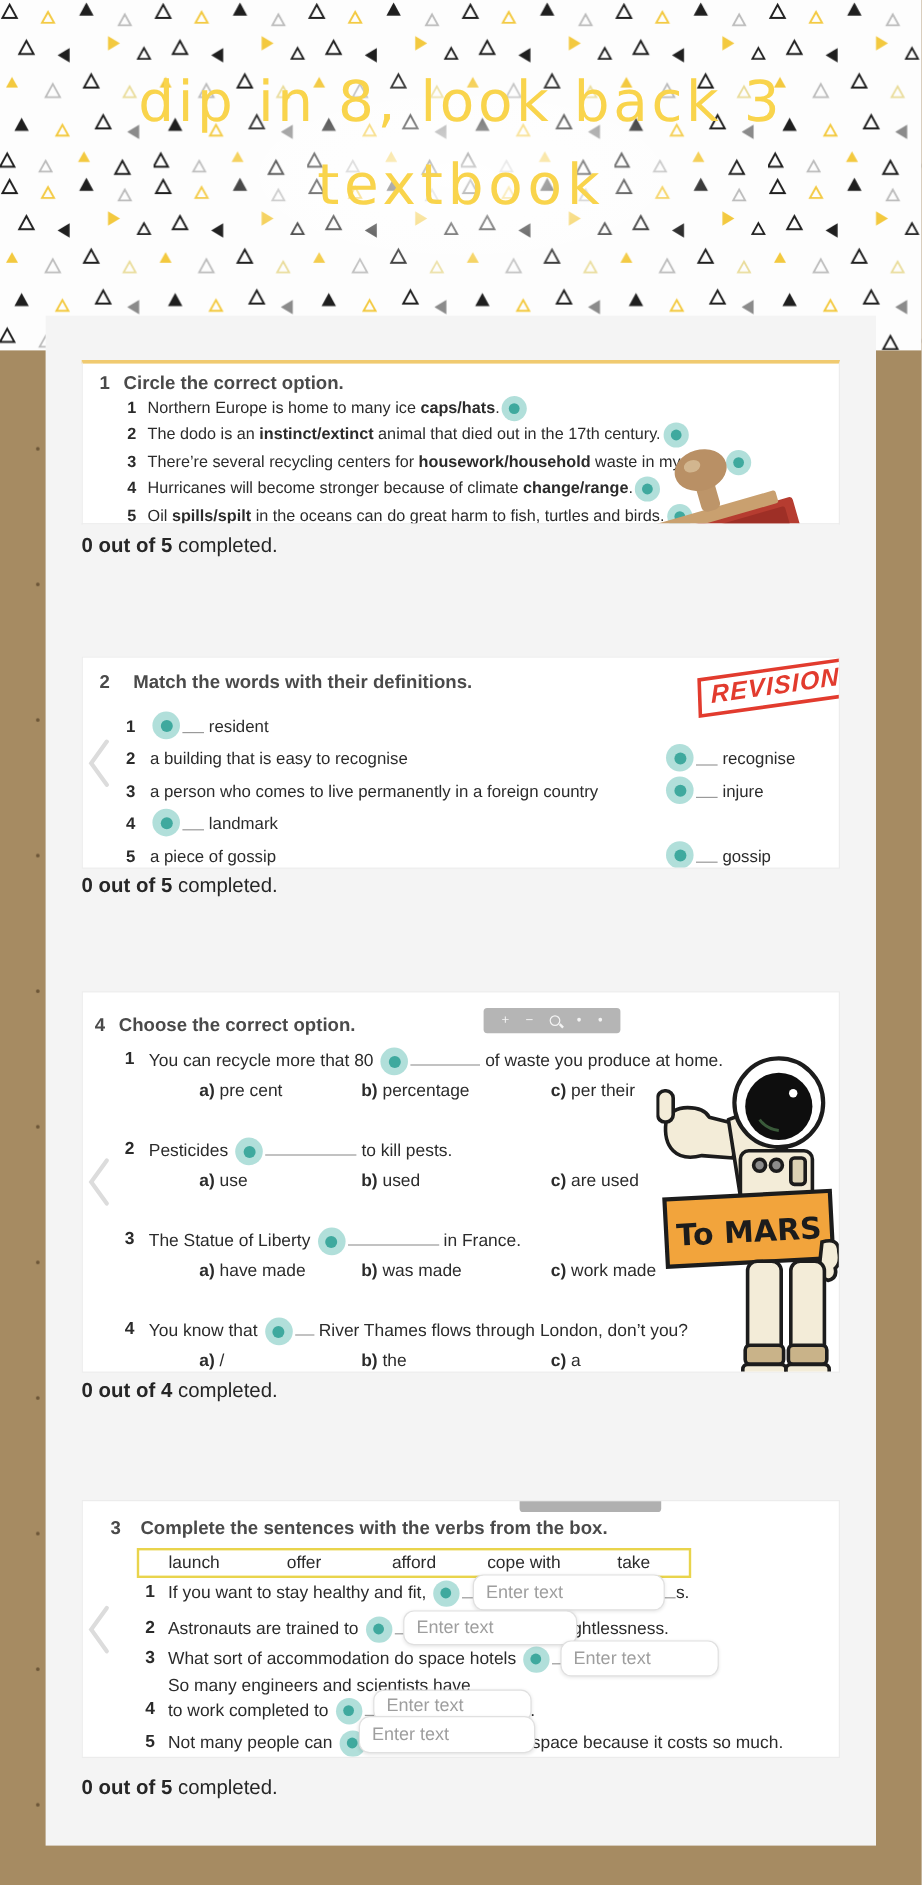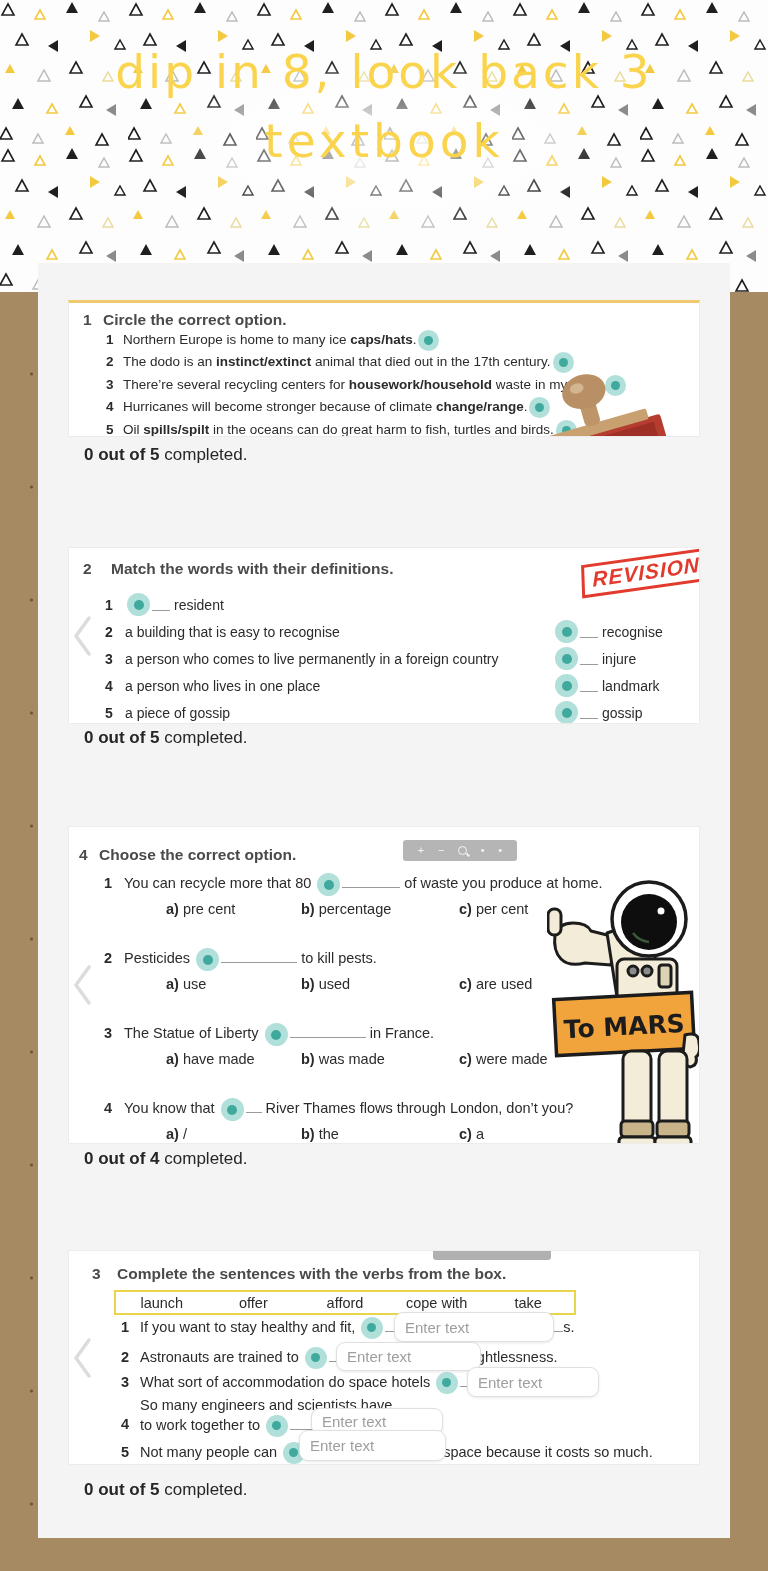--- a/index.html
+++ b/index.html
@@ -14,31 +14,31 @@
       radial-gradient(circle at 47% 88%, rgba(60,42,20,.4) 1px, transparent 2px);
     background-size:137px 113px, 211px 177px, 173px 149px;
     overflow:hidden;
   }
 
   
   .header{ position:absolute; left:0; top:0; width:768px; height:292px; background:#fdfdfd; overflow:hidden; }
   .header svg.pat{ position:absolute; left:0; top:0; }
   .header .fade{ position:absolute; left:0; top:0; width:100%; height:100%;
     background:radial-gradient(ellipse 330px 130px at 50% 50%, rgba(255,255,255,.85), rgba(255,255,255,0) 72%); }
-  .title-wrap{ position:absolute; left:0; top:44px; width:100%; text-align:center;
+  .title-wrap{ position:absolute; left:0; top:58px; width:100%; text-align:center;
     color:#f9d44c; font-family:"DejaVu Sans", sans-serif; font-weight:400; }
   .title-line1{ font-size:47px; letter-spacing:3px; }
   .title-line2{ font-size:47px; letter-spacing:4px; margin-top:14px; }
 
   
   .panel{ position:absolute; left:38px; top:263px; width:692px; height:1275px; background:#f4f4f4; }
 
   .card{ position:absolute; left:30px; width:632px; background:#ffffff; border:1px solid #ececec; overflow:hidden; color:#2b2b2b; }
 
-  .progress{ position:absolute; left:46px; font-size:17px; color:#262626; }
+  .progress{ position:absolute; left:30px; font-size:17px; color:#262626; }
   .progress b{ font-weight:800; }
 
   .dot{ display:inline-block; width:23px; height:23px; border-radius:50%;
     background:rgba(129,203,196,.62); position:relative; vertical-align:middle; margin:0 2px; }
   .dot::after{ content:""; position:absolute; left:6.5px; top:6.5px; width:10px; height:10px; border-radius:50%; background:#3fa99e; }
 
   .ul{ display:inline-block; border-bottom:1.5px solid #9a9a9a; height:13px; vertical-align:baseline; }
 
   .sec-title{ font-weight:bold; color:#4a4a4a; font-size:15.5px; position:relative; }
   .sec-num{ position:absolute; font-weight:bold; }
@@ -201,21 +201,20 @@
         <span class="lnum">3</span>
         <span class="ltext">a person who comes to live permanently in a foreign country</span>
         <span class="rside">
             <span class="dot"></span>
             <span class="ul"></span>
             <span>injure</span>
           </span>
       </div>
       <div class="mrow">
         <span class="lnum">4</span>
-        <span class="ltext">a person who lives in one place</span>
         <span class="rside">
             <span class="dot"></span>
             <span class="ul"></span>
             <span>landmark</span>
           </span>
       </div>
       <div class="mrow">
         <span class="lnum">5</span>
         <span class="ltext">a piece of gossip</span>
         <span class="rside">
@@ -243,39 +242,39 @@
       <span class="sec-num">4</span>
       <span>Choose the correct option.</span>
     </div>
 
     <div class="q" style="margin-top:9px;">
       <span class="qnum">1</span><span>You can recycle more that 80 </span><span class="dot"></span><span class="ul" style="width:58px;"></span><span> of waste you produce at home.</span>
     </div>
     <div class="opts">
       <span class="opt o1"><span class="m">a)</span><span> pre cent</span></span>
       <span class="opt o2"><span class="m">b)</span><span> percentage</span></span>
-      <span class="opt o3"><span class="m">c)</span><span> per cent</span></span>
+      <span class="opt o3"><span class="m">c)</span><span> per their</span></span>
     </div>
 
     <div class="q">
       <span class="qnum">2</span><span>Pesticides </span><span class="dot"></span><span class="ul" style="width:76px;"></span><span> to kill pests.</span>
     </div>
     <div class="opts">
       <span class="opt o1"><span class="m">a)</span><span> use</span></span>
       <span class="opt o2"><span class="m">b)</span><span> used</span></span>
       <span class="opt o3"><span class="m">c)</span><span> are used</span></span>
     </div>
 
     <div class="q">
       <span class="qnum">3</span><span>The Statue of Liberty </span><span class="dot"></span><span class="ul" style="width:76px;"></span><span> in France.</span>
     </div>
     <div class="opts">
       <span class="opt o1"><span class="m">a)</span><span> have made</span></span>
       <span class="opt o2"><span class="m">b)</span><span> was made</span></span>
-      <span class="opt o3"><span class="m">c)</span><span> were made</span></span>
+      <span class="opt o3"><span class="m">c)</span><span> work made</span></span>
     </div>
 
     <div class="q">
       <span class="qnum">4</span><span>You know that </span><span class="dot"></span><span class="ul" style="width:16px;"></span><span> River Thames flows through London, don’t you?</span>
     </div>
     <div class="opts">
       <span class="opt o1"><span class="m">a)</span><span> /</span></span>
       <span class="opt o2"><span class="m">b)</span><span> the</span></span>
       <span class="opt o3"><span class="m">c)</span><span> a</span></span>
     </div>
@@ -335,21 +334,21 @@
       <span class="snum">1</span><span>If you want to stay healthy and fit, </span><span class="dot"></span><span class="ul" style="width:178px;"></span><span>s.</span>
     </div>
     <div class="srow" style="top:96px;">
       <span class="snum">2</span><span>Astronauts  are trained to </span><span class="dot"></span><span class="ul" style="width:148px;"></span><span>ghtlessness.</span>
     </div>
     <div class="srow" style="top:121px;">
       <span class="snum">3</span><span>What sort of  accommodation do space hotels </span><span class="dot"></span><span class="ul" style="width:18px;"></span><span></span>
     </div>
     <div class="srow" style="top:144px;">
       <span>So many engineers and scientists have</span><br>
-      <span class="snum" style="top:19px;">4</span><span>to work together to </span><span class="dot"></span><span class="ul" style="width:72px;"></span><span>into space.</span>
+      <span class="snum" style="top:19px;">4</span><span>to work completed to </span><span class="dot"></span><span class="ul" style="width:72px;"></span><span>into space.</span>
     </div>
     <div class="srow" style="top:191px;">
       <span class="snum">5</span><span>Not many people can </span><span class="dot"></span><span class="ul" style="width:124px;"></span><span>o space because it costs so much.</span>
     </div>
 
     <input class="etext" style="left: 325px; top: 61px; width: 160px; height: 30px;" placeholder="Enter text">
     <input class="etext" style="left: 267px; top: 91px; width: 145px; height: 29px;" placeholder="Enter text">
     <input class="etext" style="left: 398px; top: 116px; width: 132px; height: 30px;" placeholder="Enter text">
     <input class="etext" style="left: 242px; top: 157px; width: 132px; height: 27px;" placeholder="Enter text">
     <input class="etext" style="left: 230px; top: 179px; width: 147px; height: 31px;" placeholder="Enter text">

